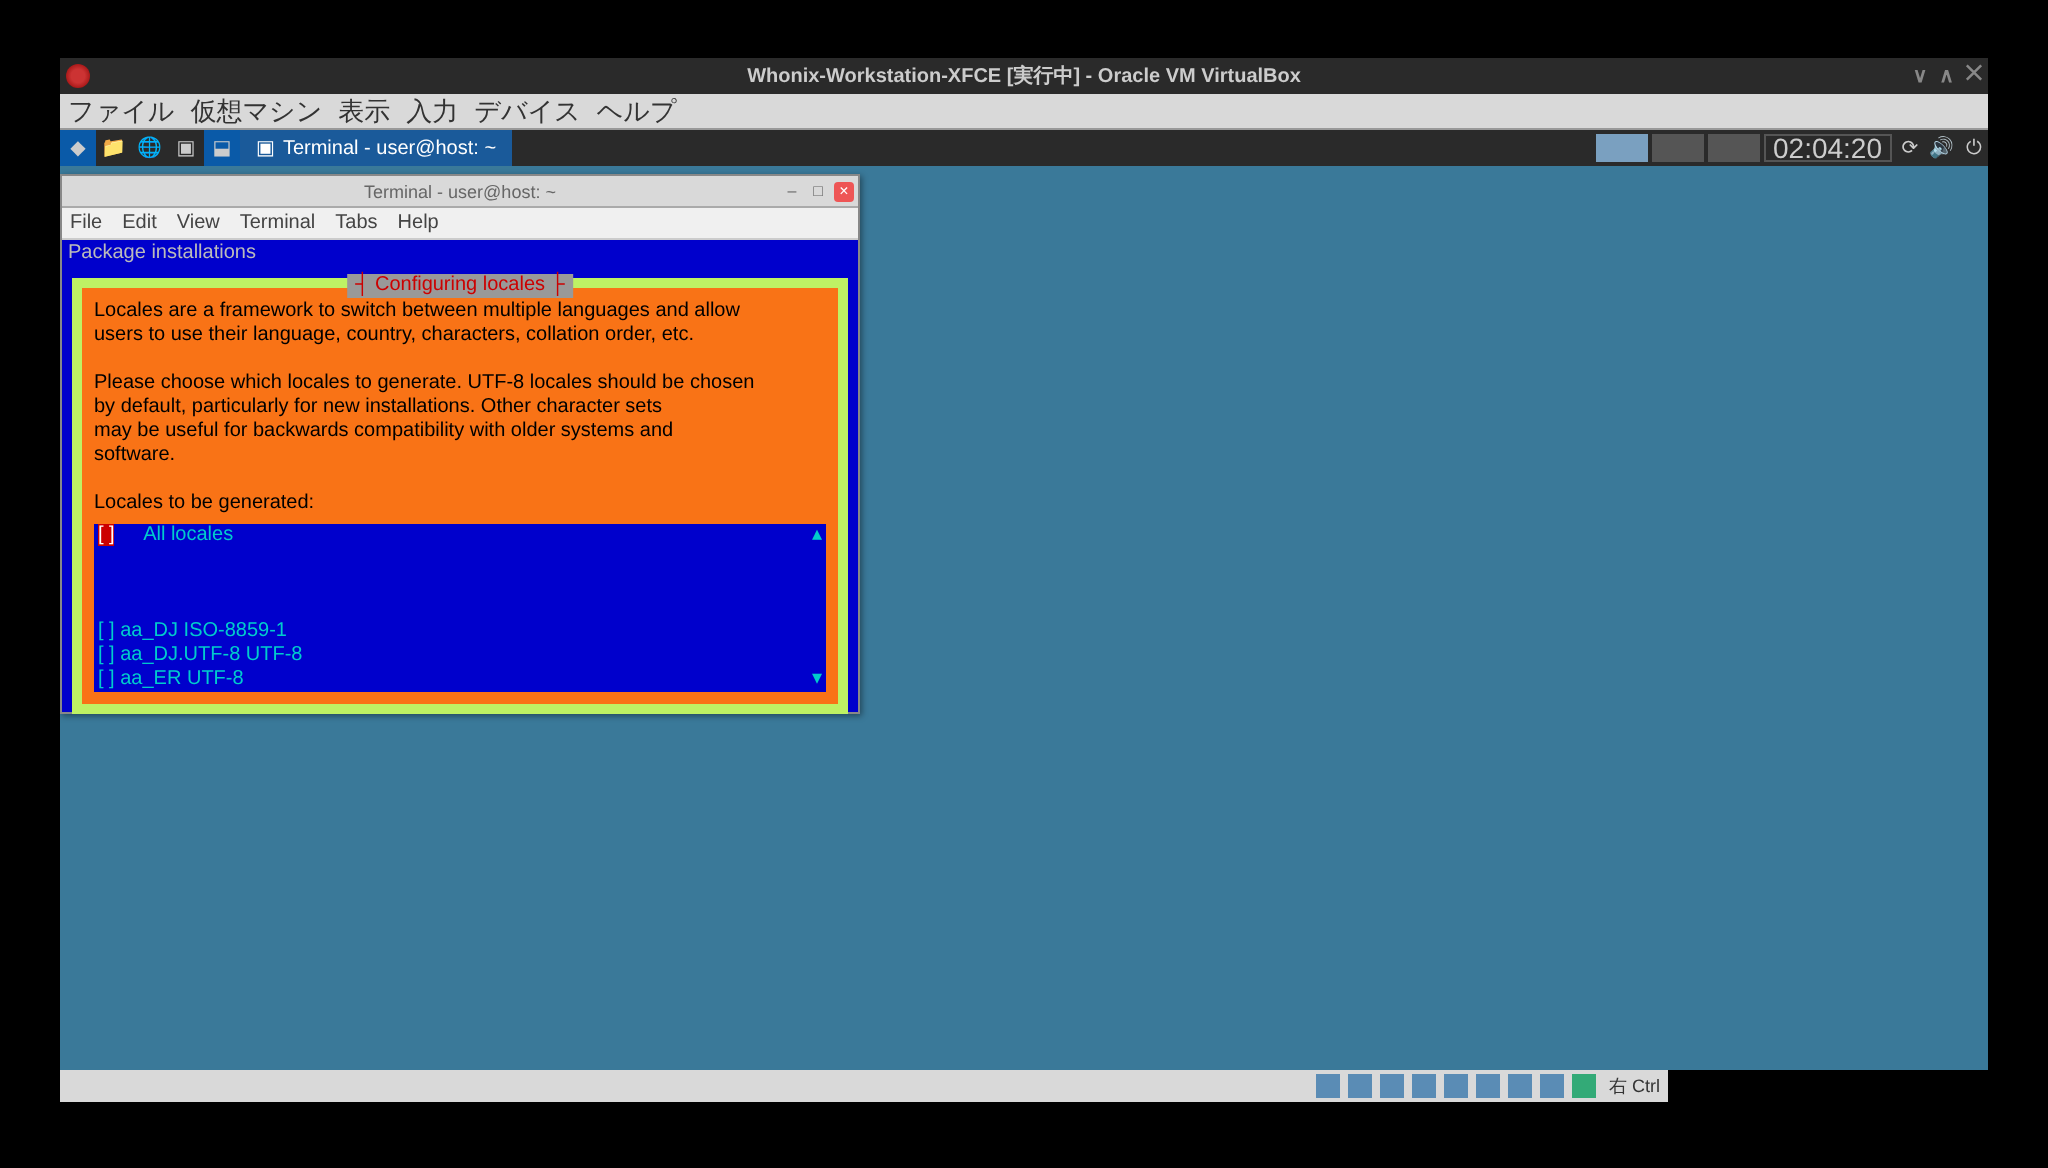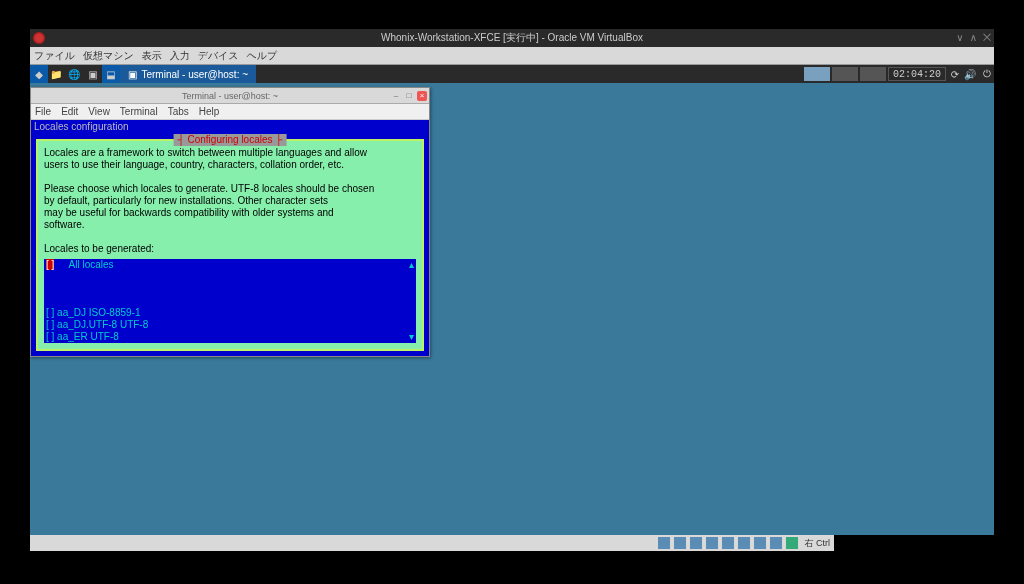--- a/index.html
+++ b/index.html
@@ -4,57 +4,57 @@
 <style>
 * { margin: 0; padding: 0; box-sizing: border-box; font-family: sans-serif; }
 body { width: 1024px; height: 584px; background: #000; overflow: hidden; position: relative; }
 
 
 .vbox-window { position: absolute; top: 29px; left: 30px; width: 964px; height: 524px; background: #3a7999; }
 .vbox-titlebar { height: 18px; background: #2a2a2a; color: #ccc; font-size: 10px; display: flex; align-items: center; justify-content: center; position: relative; }
 .vbox-title-icon { position: absolute; left: 3px; width: 12px; height: 12px; background: radial-gradient(circle, #c33 40%, #800 100%); border-radius: 50%; }
 .vbox-title-text { font-size: 10px; }
 .vbox-controls { position: absolute; right: 3px; display: flex; gap: 6px; font-size: 10px; color: #888; }
-.vbox-menubar { height: 18px; background: #d9d9d9; font-size: 10px; display: flex; align-items: center; padding: 0 4px; gap: 8px; color: #333; border-bottom: 1px solid #999; }
+.vbox-menubar { height: 18px; background: #d9d9d9; font-size: 13px; display: flex; align-items: center; padding: 0 4px; gap: 8px; color: #333; border-bottom: 1px solid #999; }
 .vbox-statusbar { position: absolute; bottom: 0; right: 0; height: 16px; display: flex; align-items: center; font-size: 9px; color: #444; padding: 0 4px; gap: 2px; background: #d9d9d9; }
 .vbox-status-icon { width: 12px; height: 12px; background: #5a8cb5; display: inline-block; margin: 0 1px; }
 .guest-taskbar { position: absolute; top: 0; left: 0; width: 964px; height: 18px; background: #2a2a2a; display: flex; align-items: center; }
 .taskbar-left { display: flex; gap: 0; }
 .taskbar-btn { width: 18px; height: 18px; display: flex; align-items: center; justify-content: center; font-size: 10px; color: #ccc; }
 .taskbar-btn.blue { background: #0a5aa8; }
 .taskbar-app { background: #1a5a9a; color: #fff; font-size: 10px; padding: 0 8px; height: 18px; display: flex; align-items: center; gap: 4px; }
 .taskbar-right { position: absolute; right: 0; display: flex; align-items: center; gap: 2px; height: 18px; }
 .taskbar-segment { height: 14px; width: 26px; background: #555; }
 .taskbar-segment.light { background: #7aa0c0; }
-.taskbar-clock { color: #ccc; font-size: 10px; padding: 0 4px; border: 1px solid #555; height: 14px; display: flex; align-items: center; font-family: Liberation Mono, monospace; }
+.taskbar-clock { color: #ccc; font-size: 14px; padding: 0 4px; border: 1px solid #555; height: 14px; display: flex; align-items: center; }
 .taskbar-sys-icon { width: 14px; height: 14px; display: flex; align-items: center; justify-content: center; color: #ccc; font-size: 10px; }
 
 
 .term-window { position: absolute; top: 22px; left: 0; width: 400px; height: 270px; background: #ccc; border: 1px solid #888; box-shadow: 1px 1px 3px rgba(0,0,0,0.4); }
 .term-titlebar { height: 16px; background: #d9d9d9; display: flex; align-items: center; justify-content: center; font-size: 9px; color: #666; position: relative; border-bottom: 1px solid #aaa; }
 .term-controls { position: absolute; right: 2px; display: flex; gap: 3px; }
 .term-ctrl { width: 10px; height: 10px; display: flex; align-items: center; justify-content: center; font-size: 8px; color: #666; }
 .term-ctrl.close { background: #e55; color: #fff; border-radius: 2px; }
 .term-menubar { height: 16px; background: #f0f0f0; font-size: 10px; display: flex; align-items: center; padding: 0 4px; gap: 10px; color: #444; border-bottom: 1px solid #ccc; }
 .term-content { position: absolute; top: 32px; left: 0; right: 0; bottom: 0; background: #0000cc; font-family: 'Courier New', monospace; font-size: 10px; line-height: 12px; padding: 1px; color: #ccc; }
 .pkg-line { color: #bbb; padding: 0 2px; }
 
-.dialog-box { background: #86efac; border: 2px solid #bef264; margin: 2px 4px 4px 4px; padding: 4px 6px; color: #000; position: relative; }
+.dialog-box { background: #f97316; border: 5px solid #bef264; margin: 2px 4px 4px 4px; padding: 4px 6px; color: #000; position: relative; }
 .dialog-title { position: absolute; top: -7px; left: 50%; transform: translateX(-50%); background: #999; padding: 0 4px; color: #c00; font-weight: normal; z-index: 2; }
 .dialog-text { color: #000; white-space: pre; font-size: 10px; line-height: 12px; padding-top: 2px; }
 .locale-list { background: #0000cc; color: #00cccc; margin: 2px 0; padding: 0; position: relative; }
 .locale-list-row { white-space: pre; font-size: 10px; line-height: 12px; padding: 0 0 0 2px; }
 .locale-scroll-ind { position: absolute; right: 1px; top: 0; bottom: 0; width: 6px; display: flex; flex-direction: column; justify-content: space-between; color: #00cccc; }
 .dialog-buttons { display: flex; justify-content: space-around; padding: 4px 0 0 0; color: #000; }
 .dialog-btn { padding: 0 2px; }
 </style>
 </head>
 <body>
 
-<div class="vbox-titlebar" style="position:absolute;top:29px;left:30px;width:964px;">
+<div class="vbox-titlebar" style="position:absolute;top:29px;left:30px;width:964px;font-weight:bold;">
   <span class="vbox-title-icon"></span>
   <span class="vbox-title-text">Whonix-Workstation-XFCE [実行中] - Oracle VM VirtualBox</span>
   <div class="vbox-controls">
     <span>∨</span>
     <span>∧</span>
     <span>⨉</span>
   </div>
 </div>
 
 <div class="vbox-menubar" style="position:absolute;top:47px;left:30px;width:964px;">
@@ -102,21 +102,21 @@
     </div>
     <div class="term-menubar">
       <span>File</span>
       <span>Edit</span>
       <span>View</span>
       <span>Terminal</span>
       <span>Tabs</span>
       <span>Help</span>
     </div>
     <div class="term-content">
-      <div class="pkg-line">Locales configuration</div>
+      <div class="pkg-line">Package installations</div>
       <div class="dialog-box" style="margin-top:6px;">
         <span class="dialog-title">┤ <span>Configuring locales</span> ├</span>
         <div class="dialog-text"><span>Locales are a framework to switch between multiple languages and allow</span>
 <span>users to use their language, country, characters, collation order, etc.</span>
 
 <span>Please choose which locales to generate. UTF-8 locales should be chosen</span>
 <span>by default, particularly for new installations. Other character sets</span>
 <span>may be useful for backwards compatibility with older systems and</span>
 <span>software.</span>
 

